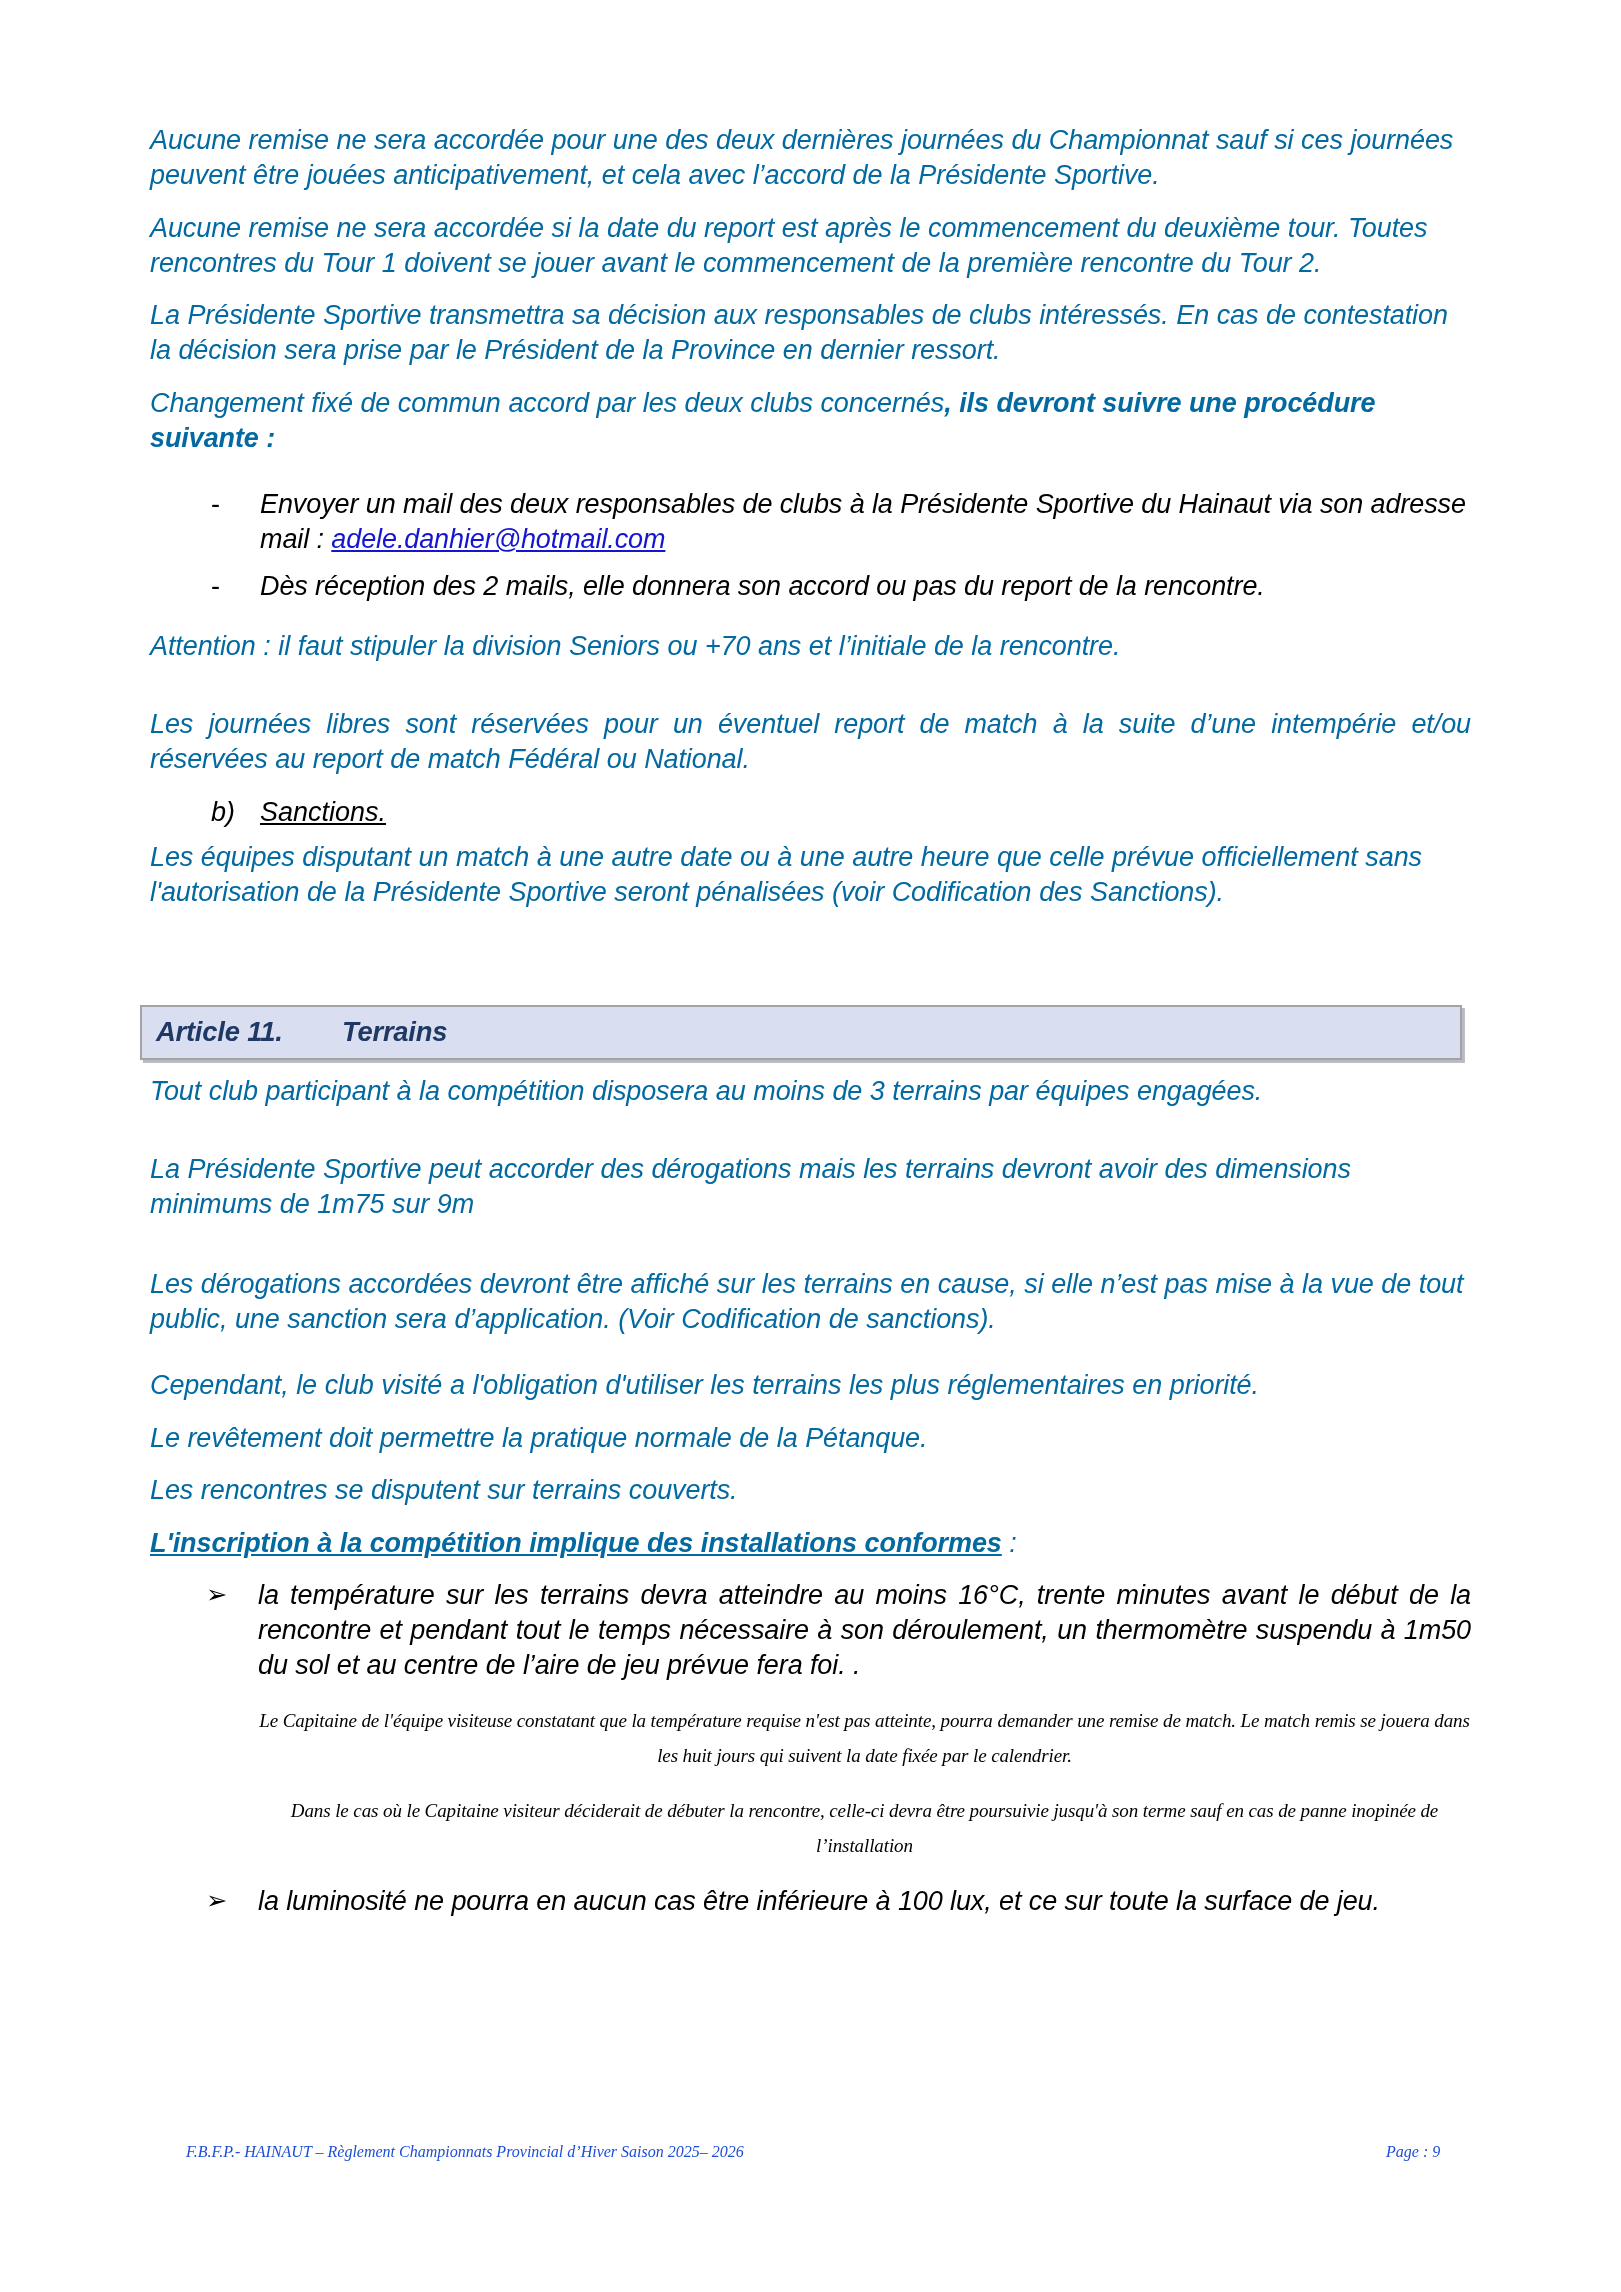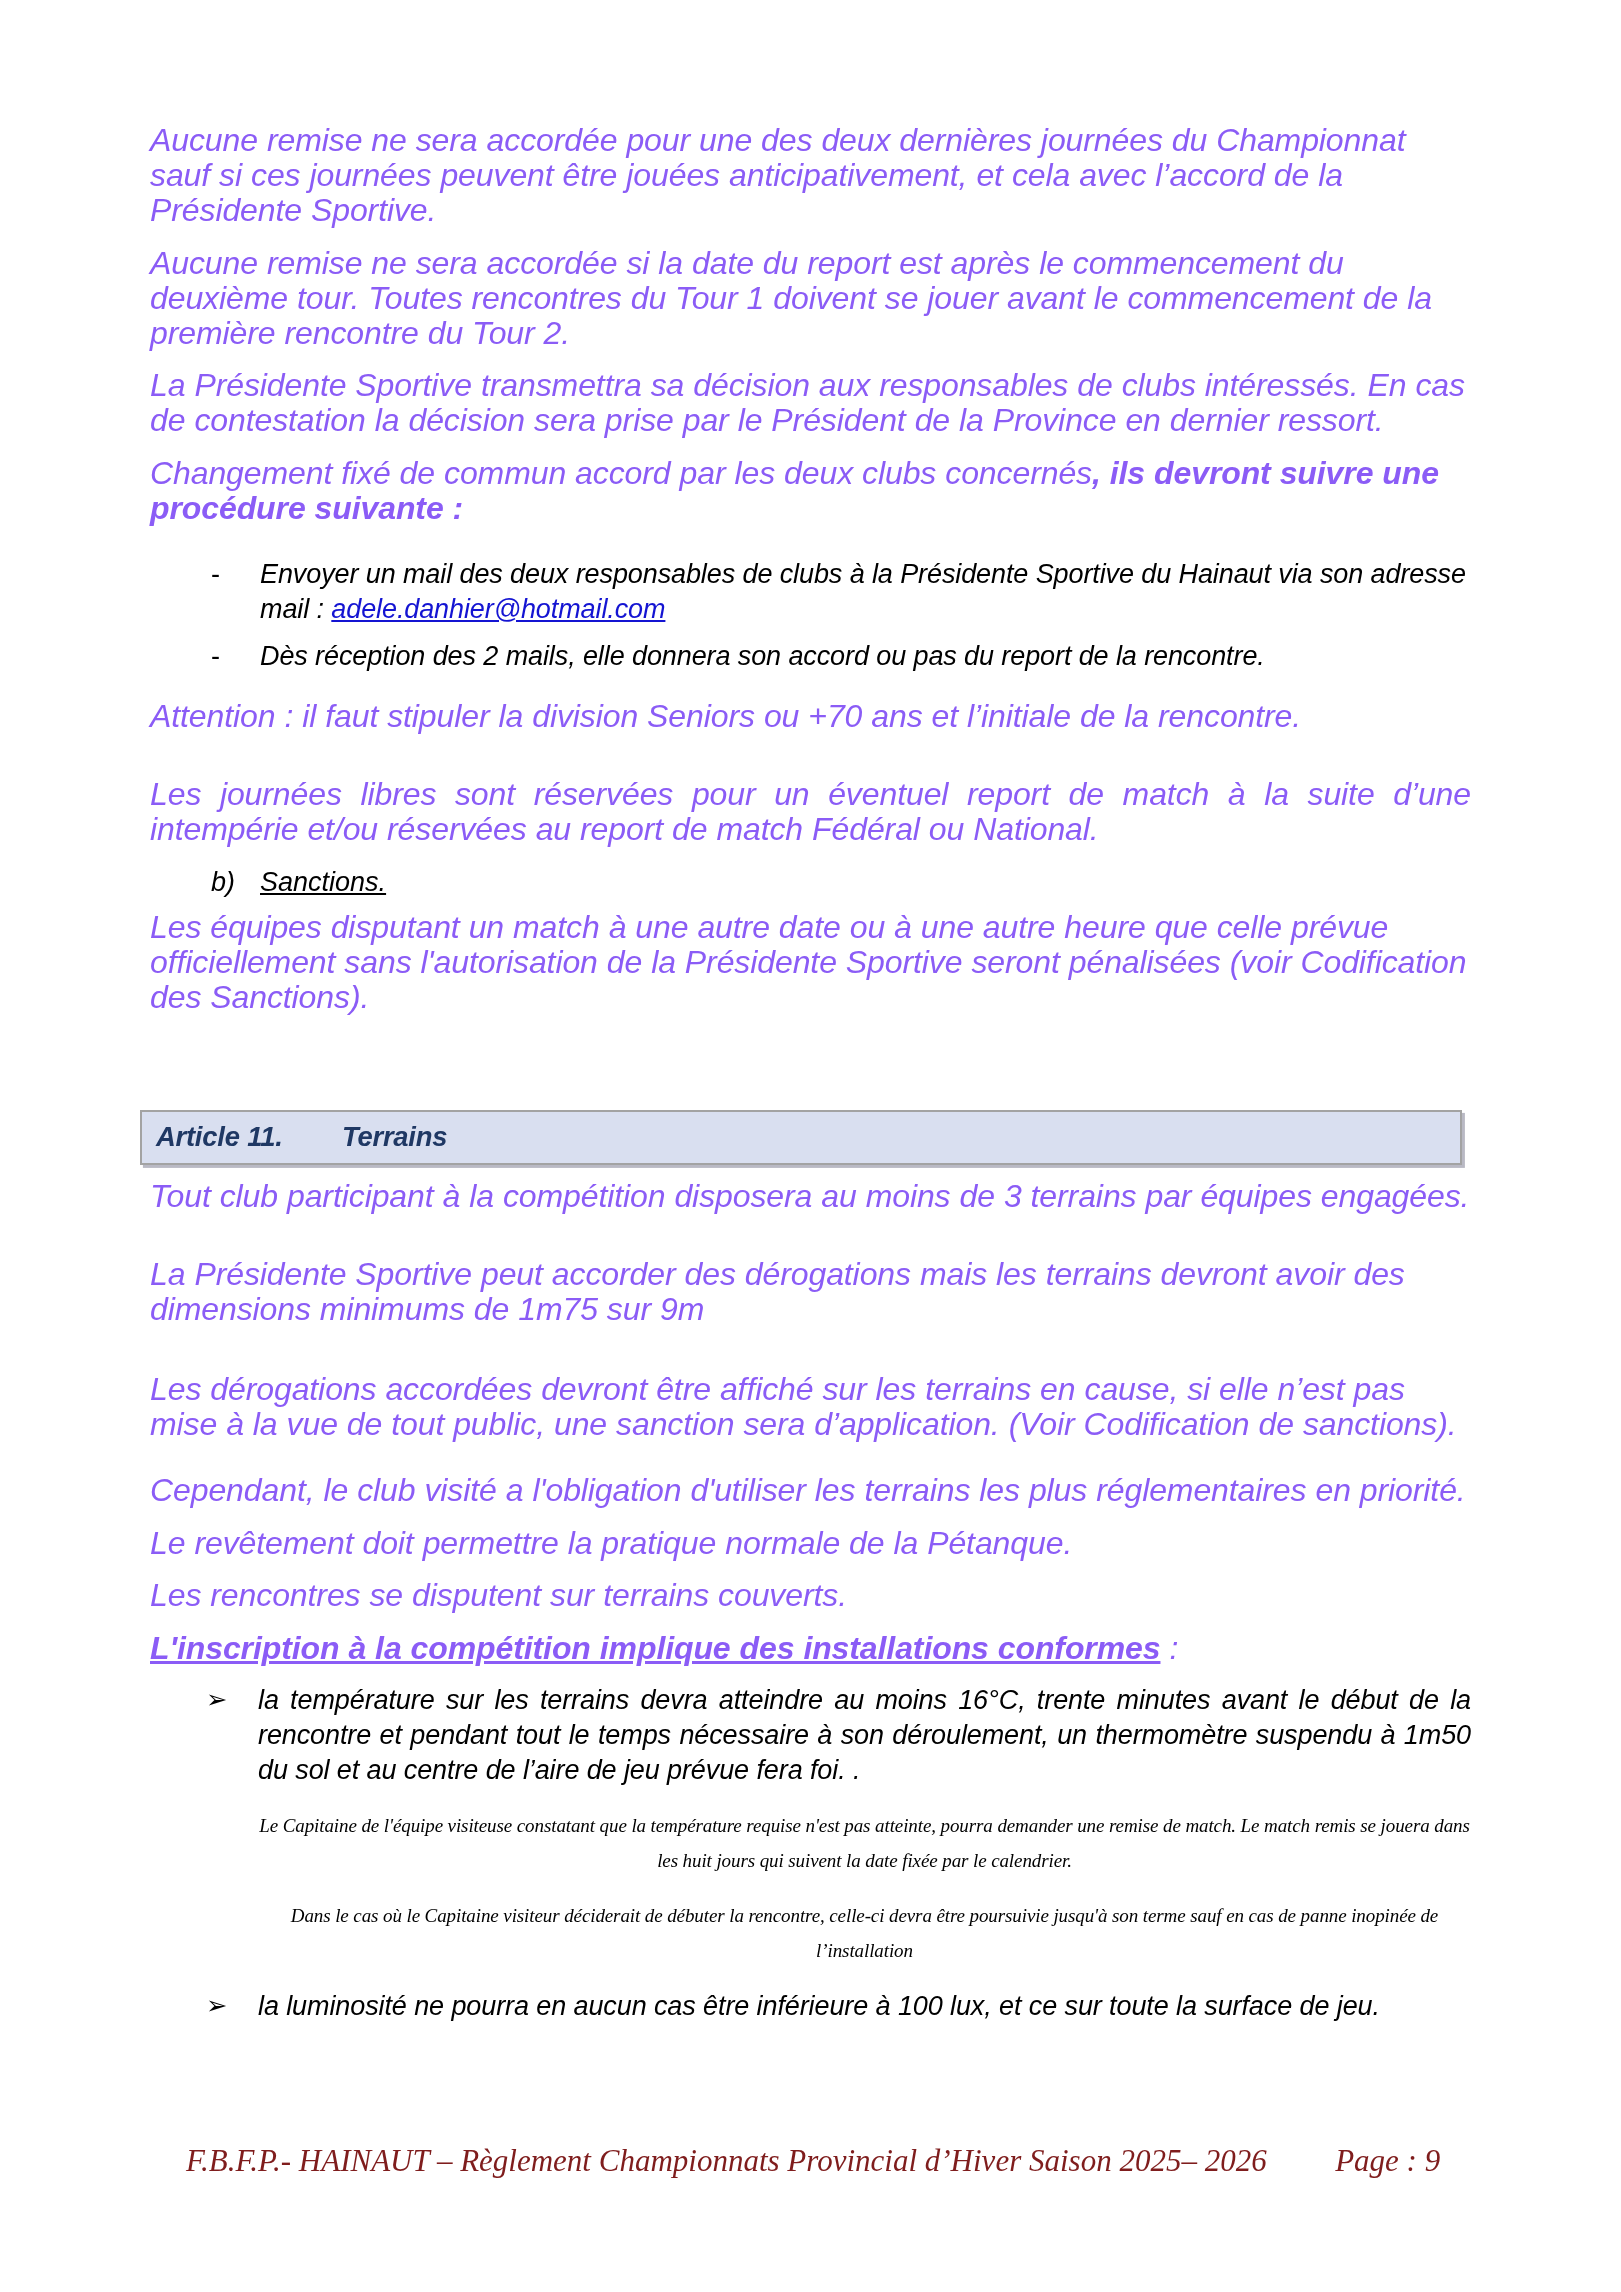--- a/index.html
+++ b/index.html
@@ -23,23 +23,23 @@
     position: absolute;
     left: 150px;
     top: 123px;
     width: 1321px;
   }
 
   
   .p {
     font-family: "Liberation Sans", sans-serif;
     font-style: italic;
-    font-size: 32px;
-    line-height: 35px;
-    color: #8b5cf6;
+    font-size: 27px;
+    line-height: 35px;
+    color: #0369a1;
     margin: 0 0 17.6px 0;
     text-align: left;
     letter-spacing: -0.1px;
     word-spacing: 0.2px;
   }
   .p.justify { text-align: justify; }
   .gap-sm { height: 13.7px; }
   .gap-md { height: 25.5px; }
   .gap-lg { height: 39px; }
 
@@ -150,22 +150,22 @@
   .footer {
     position: absolute;
     left: 186px;
     top: 2143px;
     width: 1264px;
     display: flex;
     justify-content: space-between;
     align-items: baseline;
     font-family: "Liberation Serif", serif;
     font-style: italic;
-    font-size: 31px;
-    color: #7f1d1d;
+    font-size: 16px;
+    color: #1d4ed8;
   }
   .footer .fleft  { white-space: nowrap; }
   .footer .fright { white-space: nowrap; padding-right: 9.8px; }
 </style>
 </head>
 <body>
 
 <div class="page">
   <div class="content">
 

